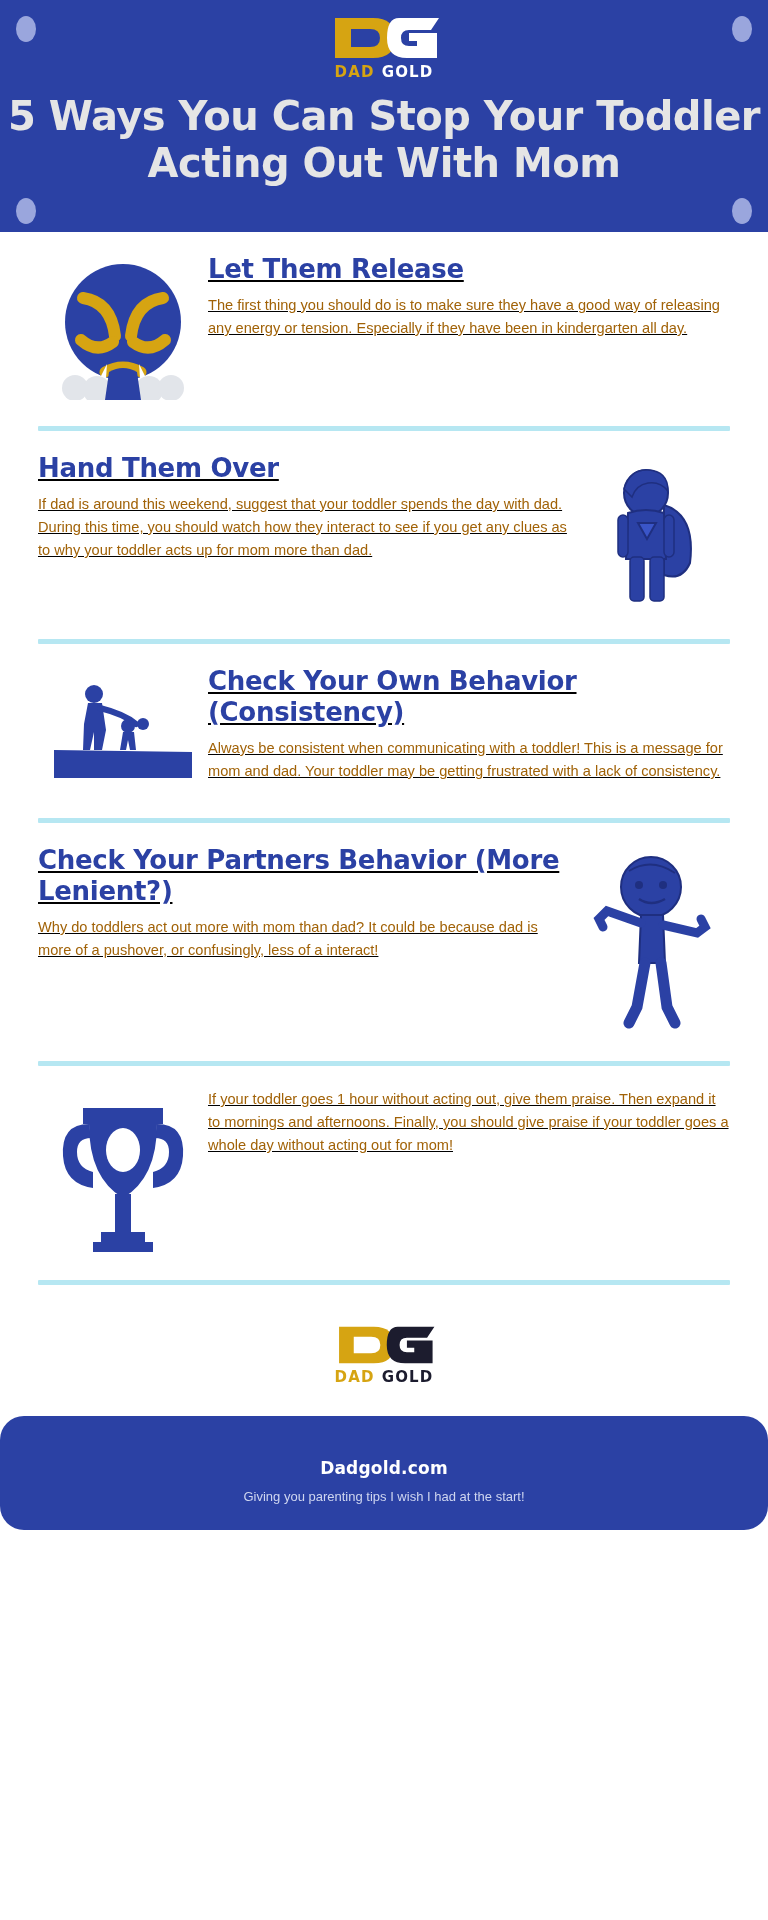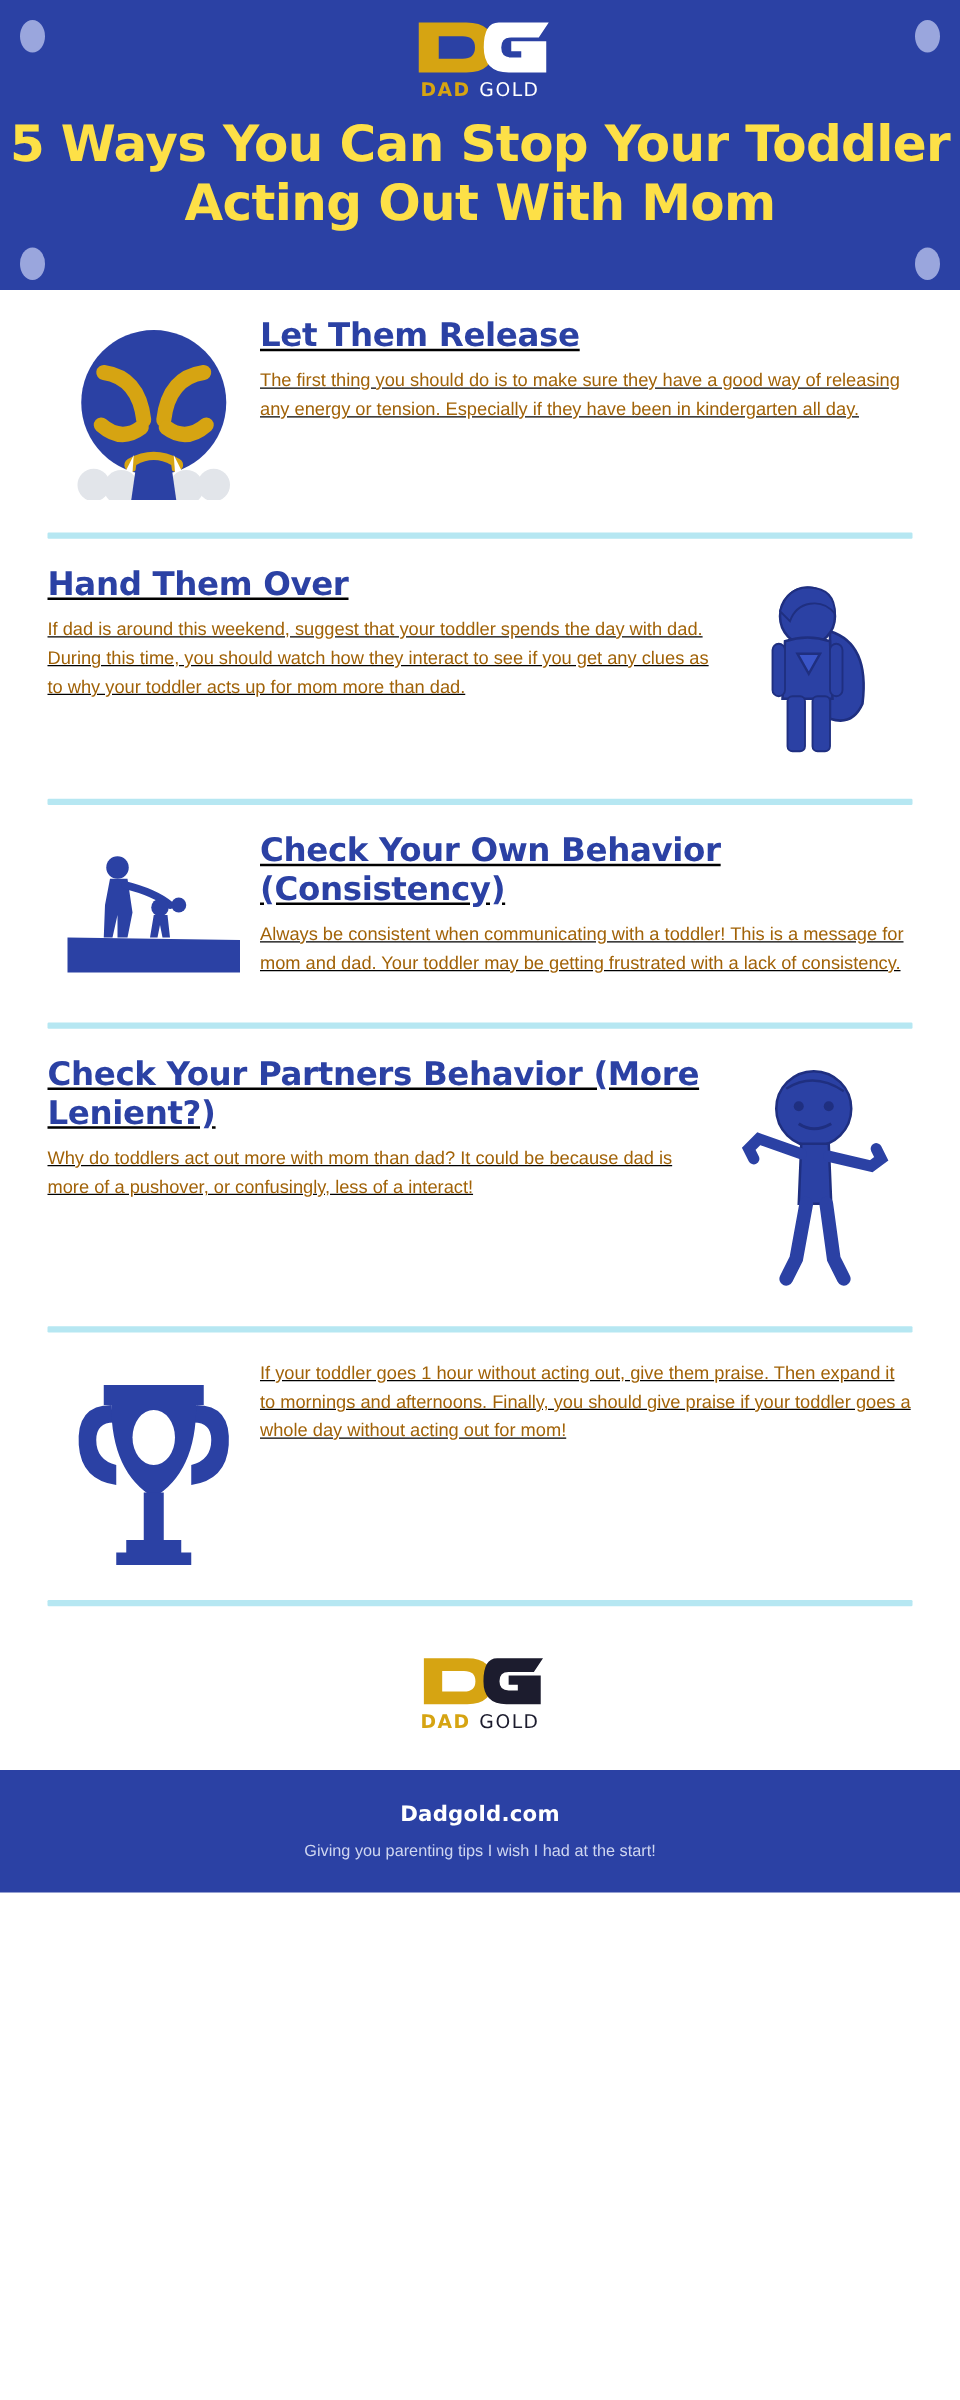--- a/index.html
+++ b/index.html
@@ -60,30 +60,30 @@
   }
   .logo-dad {
     font-size: 15px;
     font-weight: bold;
     letter-spacing: 1.2px;
     color: #d6a412;
     font-family: "DejaVu Sans", sans-serif;
   }
   .logo-gold {
     font-size: 15px;
-    font-weight: normal;
+    font-weight: bold;
     letter-spacing: 1.2px;
     color: #ffffff;
     font-family: "DejaVu Sans", sans-serif;
   }
 
   .header-title {
     margin-top: 12px;
     padding: 0 6px;
-    color: #fde047;
+    color: #e5e5e5;
     text-align: center;
     font-size: 40px;
     line-height: 47px;
     font-weight: bold;
     letter-spacing: -0.5px;
     font-family: "DejaVu Sans", sans-serif;
   }
 
   
   .body-area {
@@ -143,22 +143,23 @@
     justify-content: center;
     background: #ffffff;
   }
   .logo-dark .logo-dad  { color: #d6a412; }
   .logo-dark .logo-gold { color: #1c1c2e; }
 
   
   .footer {
     width: 768px;
     background: #2b41a4;
-    padding: 26px 0 26px 0;
+    padding: 42px 0 26px 0;
     text-align: center;
+    border-radius: 24px;
   }
   .footer-site {
     color: #ffffff;
     font-size: 17px;
     font-weight: bold;
     letter-spacing: 0.2px;
     font-family: "DejaVu Sans", sans-serif;
   }
   .footer-tag {
     margin-top: 11px;

